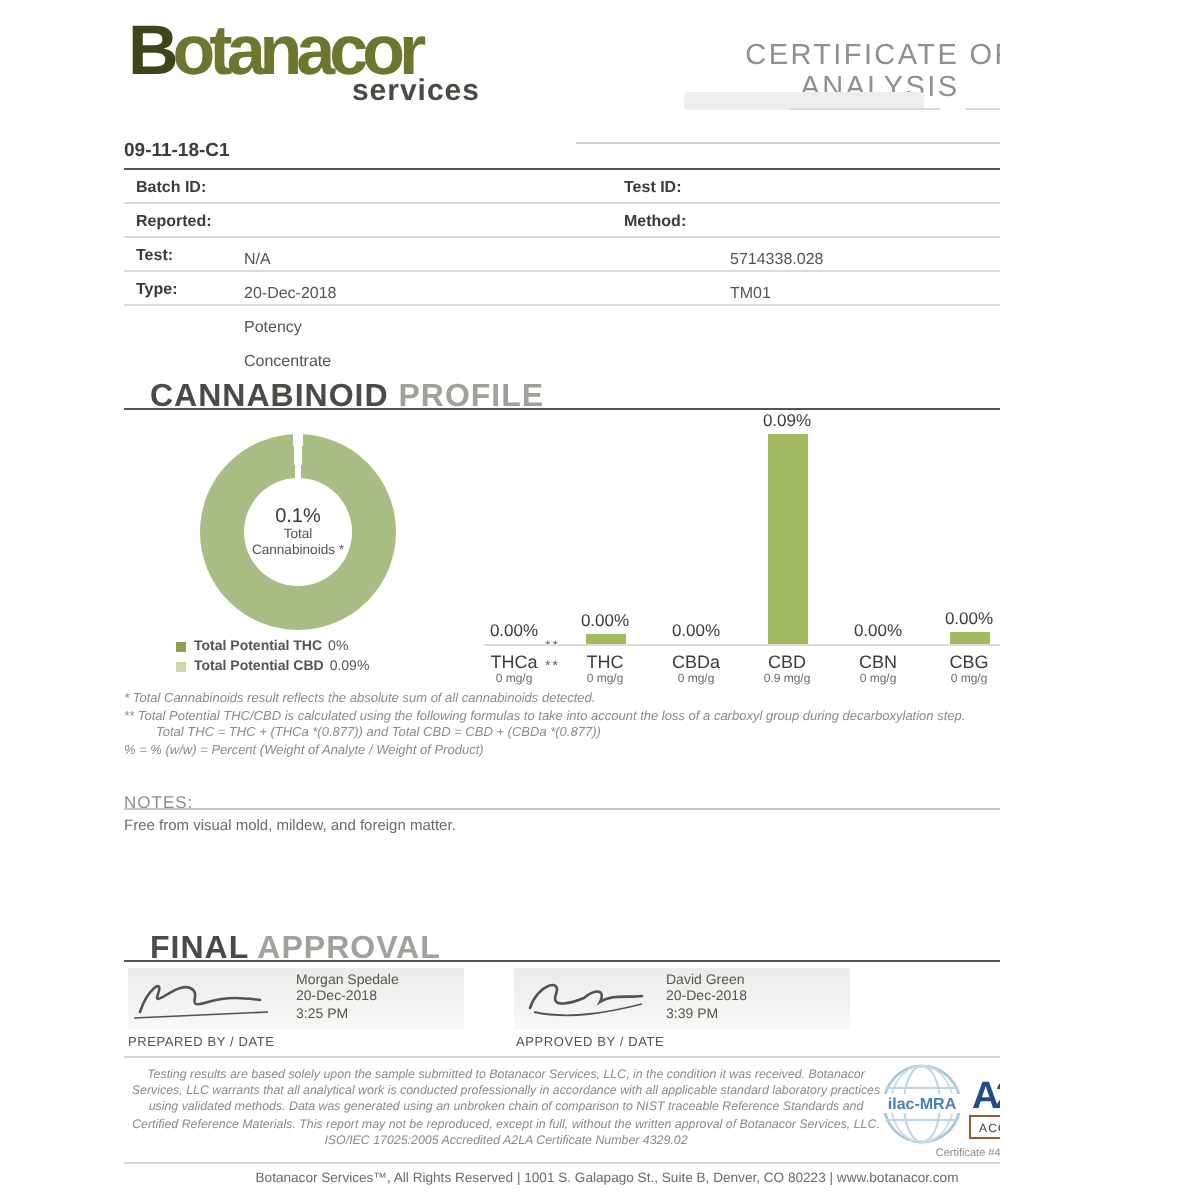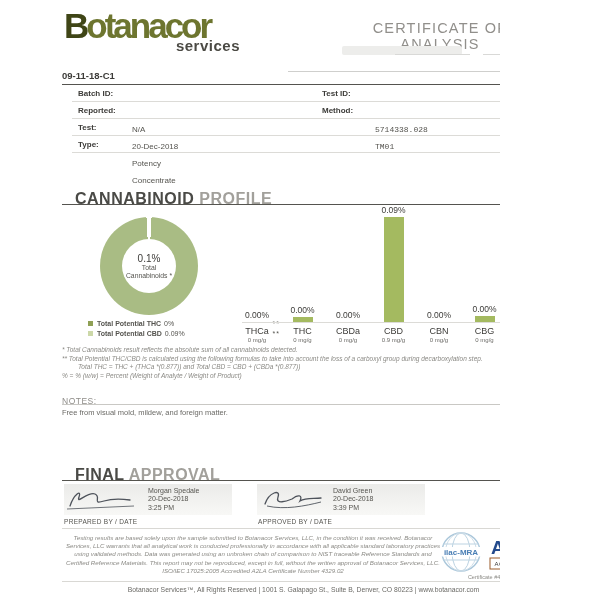--- a/index.html
+++ b/index.html
@@ -18,26 +18,26 @@
   .redact.r1 { top:54px; left:333px; width:75px; }
   .redact.r2 { top:54px; left:421px; width:62px; }
   .redact.r3 { top:71px; left:226px; width:257px; background:#cfcfcd; }
   .redact-smudge { position:absolute; top:46px; left:280px; width:120px; height:9px; background:#ededeb; border-radius:2px; }
 
   .sample-id { position:absolute; left:0; top:70px; font-size:9.5px; font-weight:700; color:#3c3b38; }
   .rule-dark { position:absolute; left:0; width:483px; height:1px; background:#55544f; }
   .rule-light { position:absolute; left:0; width:483px; height:1px; background:#d9d8d4; }
 
   
-  .info-table { position:absolute; left:10px; top:85px; width:483px; }
+  .info-table { position:absolute; left:0; top:85px; width:483px; }
   .info-row { position:relative; height:17px; border-bottom:1px solid #dcdbd7; }
   .cell { position:absolute; top:4px; font-size:8px; }
   .cell.lab { font-weight:700; color:#3c3b38; }
   .cell.val { color:#55544f;margin-top:36px; }
-  .c-l1 { left:6px; } .c-v1 { left:60px; } .c-l2 { left:250px; } .c-v2 { left:303px;font-family:Liberation Mono, monospace; }
+  .c-l1 { left:6px; } .c-v1 { left:60px; } .c-l2 { left:250px; } .c-v2 { left:303px; }
 
   
   .sec-head { position:absolute; left:13px; font-size:16px; font-weight:700; letter-spacing:0.5px; color:#4a4a46; }
   .sec-head .lt { color:#a2a09b; font-weight:700; }
 
   
   .chart-area { position:absolute; left:0; top:205px; width:483px; height:140px; }
   .donut { position:absolute; left:38px; top:12px; width:98px; height:98px; border-radius:50%; }
   .donut-hole { position:absolute; left:22px; top:22px; width:54px; height:54px; border-radius:50%; background:#fff; display:flex; flex-direction:column; align-items:center; justify-content:center; }
   .donut-val { font-size:10px; color:#3c3b38; }
@@ -73,21 +73,21 @@
   .sig-right { left:195px; width:168px; }
   .sig-svg { flex:none; }
   .sig-text { font-size:7px; color:#55544f; line-height:8.6px; margin-left:6px; }
   .sig-label { position:absolute; top:518px; font-size:6.5px; color:#55544f; letter-spacing:0.3px; }
   .sig-label.prep { left:2px; } .sig-label.appr { left:196px; }
 
   
   .f-rule1 { top:528px; } .f-rule2 { top:581px; }
   .disclaimer { position:absolute; left:2px; top:534px; width:378px; font-size:6.2px; font-style:italic; color:#8b8a85; text-align:center; line-height:8.2px; }
   .badges { position:absolute; left:378px; top:531px; width:105px; }
-  .badges-row { display:flex; align-items:flex-start; gap:2px; justify-content:space-between; }
+  .badges-row { display:flex; align-items:flex-start; gap:2px; justify-content:flex-start; }
   .cert-num { text-align:center; font-size:5.5px; color:#8b8a85; margin-top:1px; }
   .bottom-line { position:absolute; left:0; top:586px; width:483px; text-align:center; font-size:6.8px; color:#6b6a66; }
 </style>
 </head>
 <body>
 
 <div class="page">
   <div class="content">
 
     <div class="logo">

